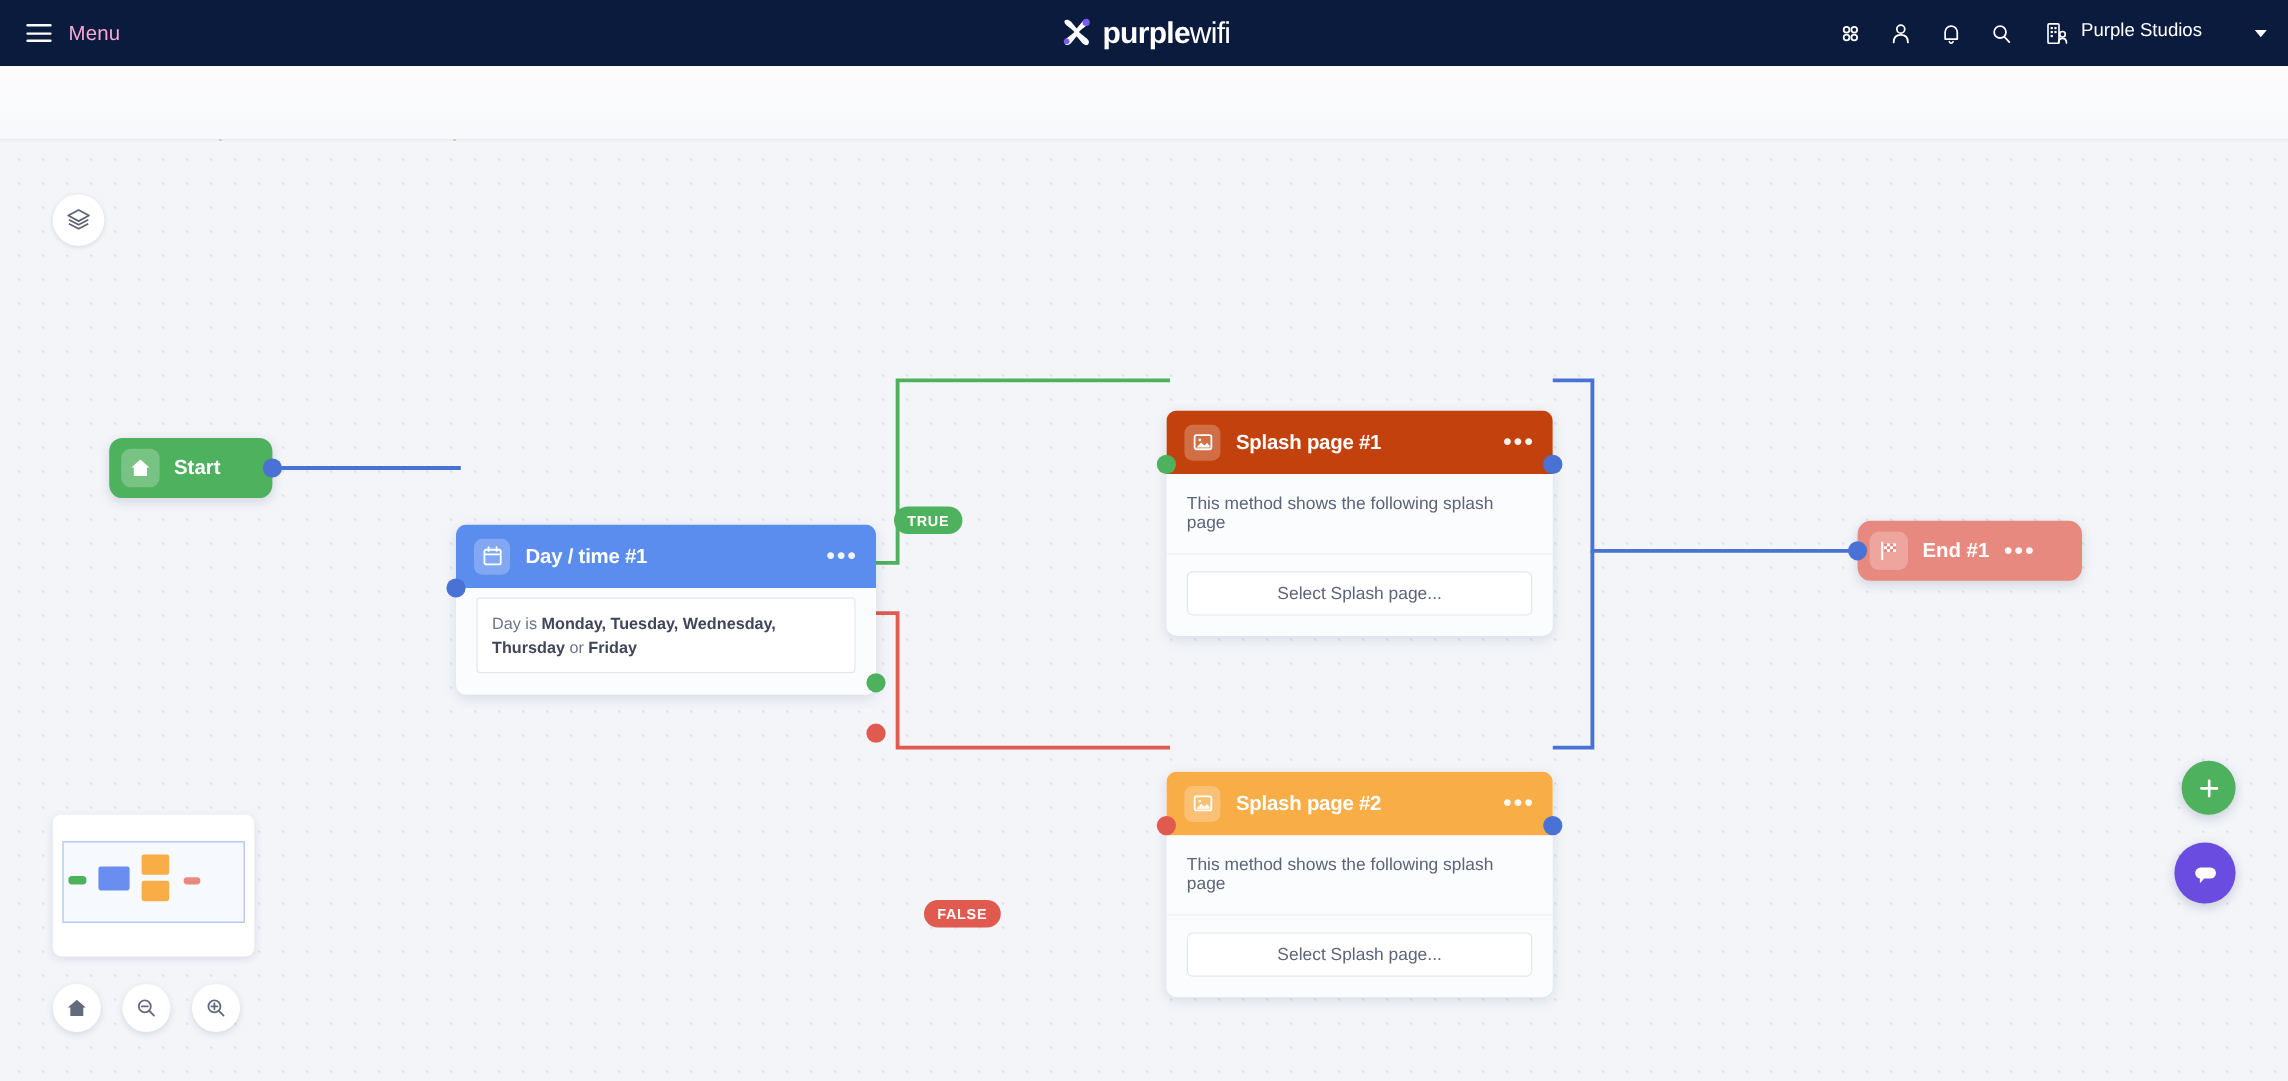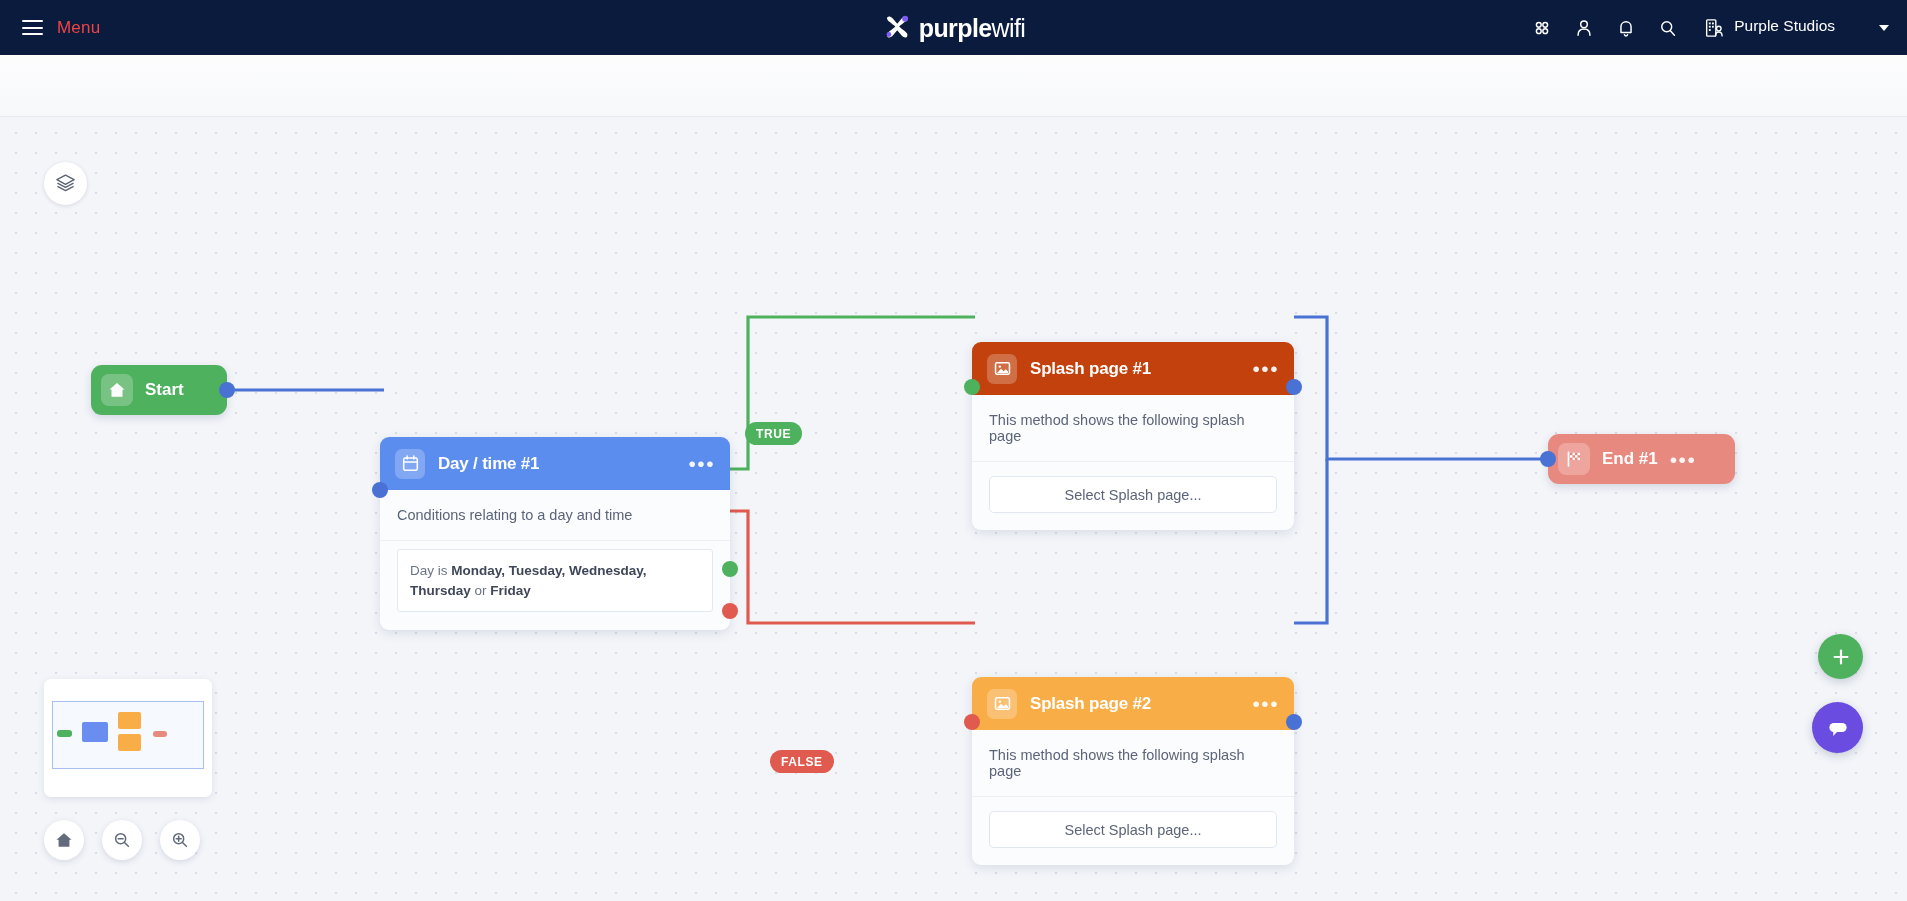--- a/index.html
+++ b/index.html
@@ -23,21 +23,21 @@
     margin-left: 22px; cursor: pointer;
   }
   .hamburger { width: 21px; height: 15px; position: relative; }
   .hamburger span {
     position: absolute; left: 0; width: 21px; height: 2px;
     background: #fff; border-radius: 1px;
   }
   .hamburger span:nth-child(1) { top: 0; }
   .hamburger span:nth-child(2) { top: 6.5px; }
   .hamburger span:nth-child(3) { top: 13px; }
-  .menu-label { color: #ef4444; font-size: 17px; letter-spacing: .2px; }
+  .menu-label { color: #f9a8d4; font-size: 17px; letter-spacing: .2px; }
 
   .logo-wrap {
     position: absolute; left: 50%; top: 50%;
     transform: translate(-50%, -50%);
     display: flex; align-items: center; gap: 7px;
   }
   .logo-mark { width: 30px; height: 26px; display:block; }
   .logo-text { font-size: 25px; color: #fff; letter-spacing: -.6px; }
   .logo-text b { font-weight: 700; }
   .logo-text i { font-style: normal; font-weight: 400; }
@@ -322,21 +322,20 @@
           <svg width="19" height="19" viewBox="0 0 24 24">
             <rect x="3.4" y="5.2" width="17.2" height="15.4" rx="2" fill="none" stroke="#fff" stroke-width="1.9"></rect>
             <line x1="3.4" y1="10" x2="20.6" y2="10" stroke="#fff" stroke-width="1.9"></line>
             <line x1="7.8" y1="2.6" x2="7.8" y2="6.4" stroke="#fff" stroke-width="1.9" stroke-linecap="round"></line>
             <line x1="16.2" y1="2.6" x2="16.2" y2="6.4" stroke="#fff" stroke-width="1.9" stroke-linecap="round"></line>
           </svg>
         </div>
         <span class="head-title">Day / time #1</span>
         <span class="dots">•••</span>
       </div>
-      <div class="node-body">Conditions relating to a day and time</div>
       <div class="cond-box">
         <span>Day is </span><b>Monday, Tuesday, Wednesday, Thursday</b><span> or </span><b>Friday</b>
       </div>
     </div>
     <div class="dot blue" style="left:-8px; top:45px;"></div>
     <div class="dot green" style="left:342px; top:124px;"></div>
     <div class="dot red" style="left:342px; top:166px;"></div>
   </div>
 
   <div class="node" style="left:972px; top:225px;">
@@ -354,21 +353,21 @@
       </div>
       <div class="node-body">This method shows the following splash page</div>
       <div class="node-foot">
         <div class="sel-box">Select Splash page...</div>
       </div>
     </div>
     <div class="dot green" style="left:-8px; top:37px;"></div>
     <div class="dot blue" style="left:314px; top:37px;"></div>
   </div>
 
-  <div class="node" style="left:972px; top:560px;">
+  <div class="node" style="left:972px; top:526px;">
     <div class="node-card" style="width:322px;">
       <div class="node-head" style="background:#f9ad47;">
         <div class="head-ico">
           <svg width="19" height="19" viewBox="0 0 24 24">
             <rect x="3.2" y="4.6" width="17.6" height="14.8" rx="2" fill="none" stroke="#fff" stroke-width="1.9"></rect>
             <circle cx="8.6" cy="9.6" r="1.5" fill="#fff"></circle>
             <path d="M5 17.6 L10.2 12.4 L13.4 15.4 L16.2 12.8 L19 15.8 L19 17.6 Z" fill="#fff"></path>
           </svg>
         </div>
         <span class="head-title">Splash page #2</span>

